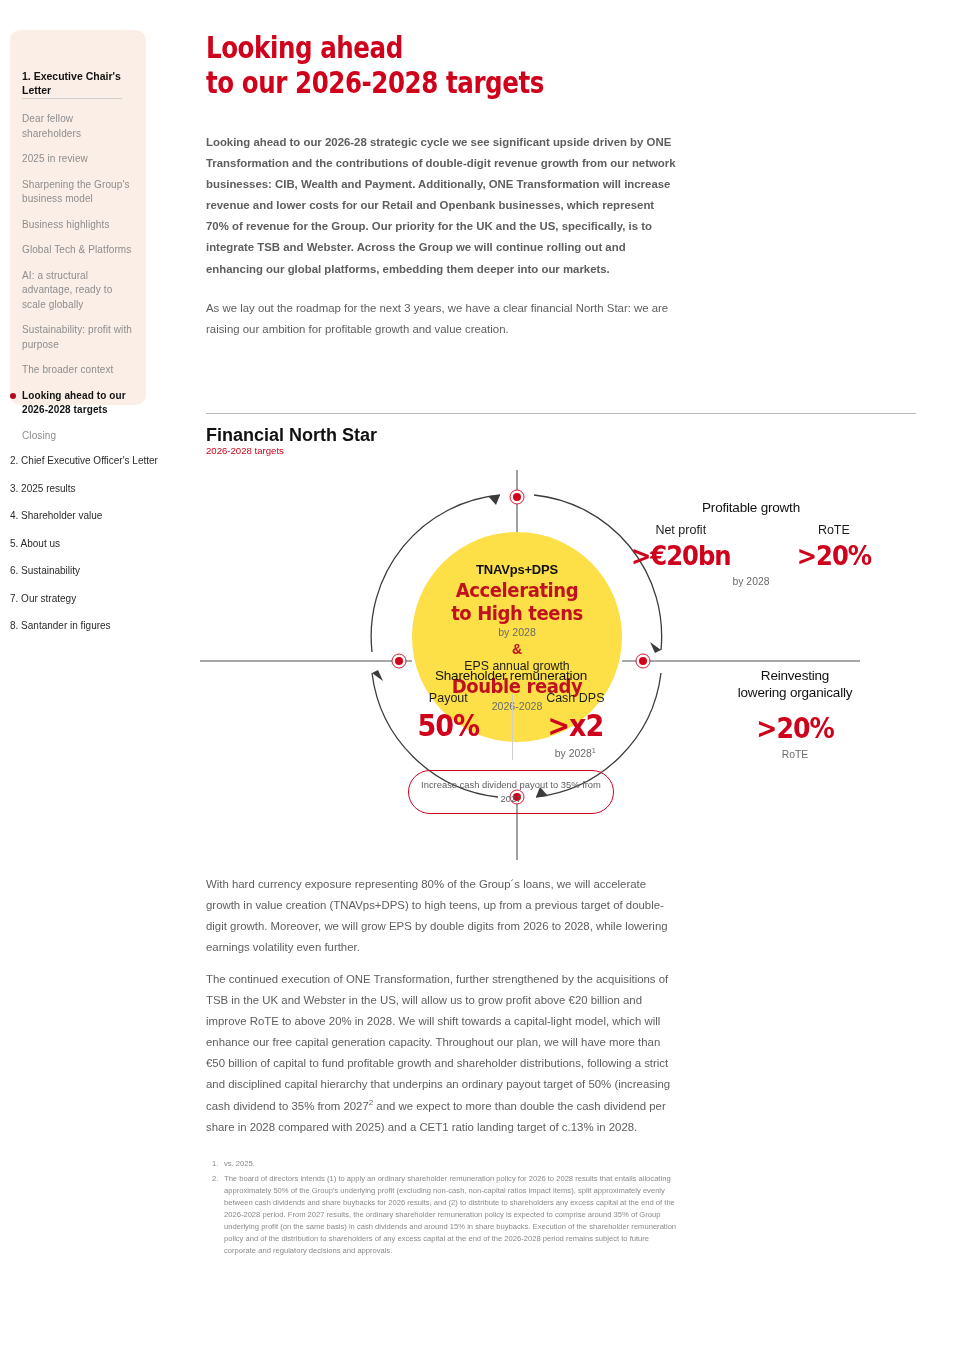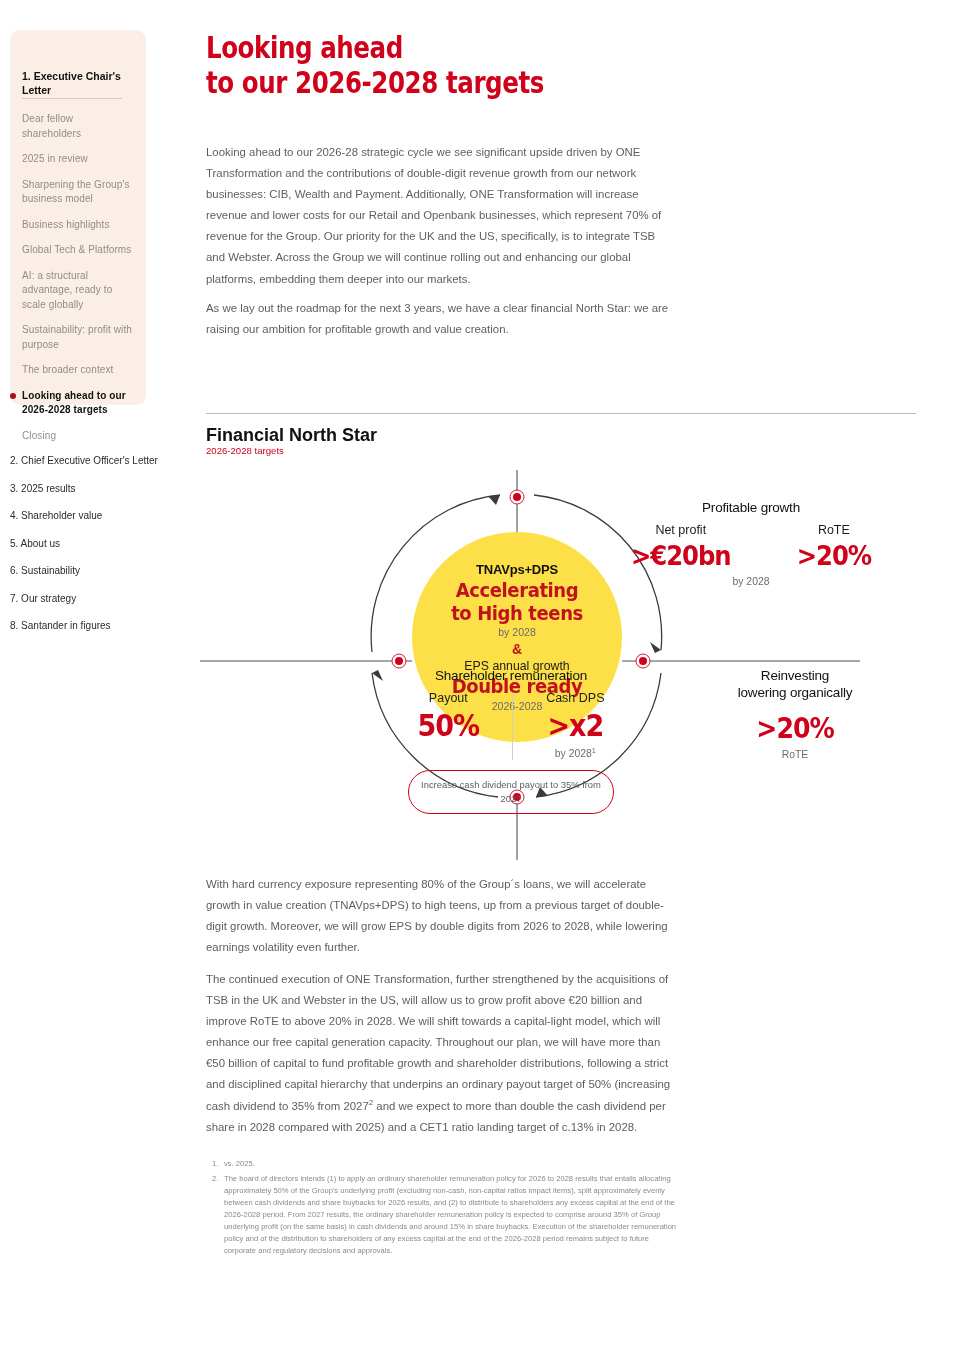--- a/index.html
+++ b/index.html
@@ -54,21 +54,21 @@
     position: absolute; left: 0; top: 30px; width: 520px;
     font-size: 31px; line-height: 1.12; color: #d0021b;
     font-weight: bold; letter-spacing: -0.5px;
     font-family: "DejaVu Sans Condensed","Liberation Sans Narrow","Liberation Sans",sans-serif;
     transform: scaleX(0.88); transform-origin: left top;
   }
   p.body {
     position: absolute; width: 470px;
     font-size: 11.4px; line-height: 1.85; color: #5e5e5e;
   }
-  #p1 { top: 142px; }
+  #p1 { top: 132px; font-weight: bold; }
   #p2 { top: 298px; }
 
   hr.divider {
     position: absolute; left: 0; top: 413px; width: 710px; height: 1px;
     border: 0; background: #b9b9b9;
   }
   .fns-title {
     position: absolute; left: 0; top: 425px;
     font-size: 18px; font-weight: bold; color: #111;
   }

